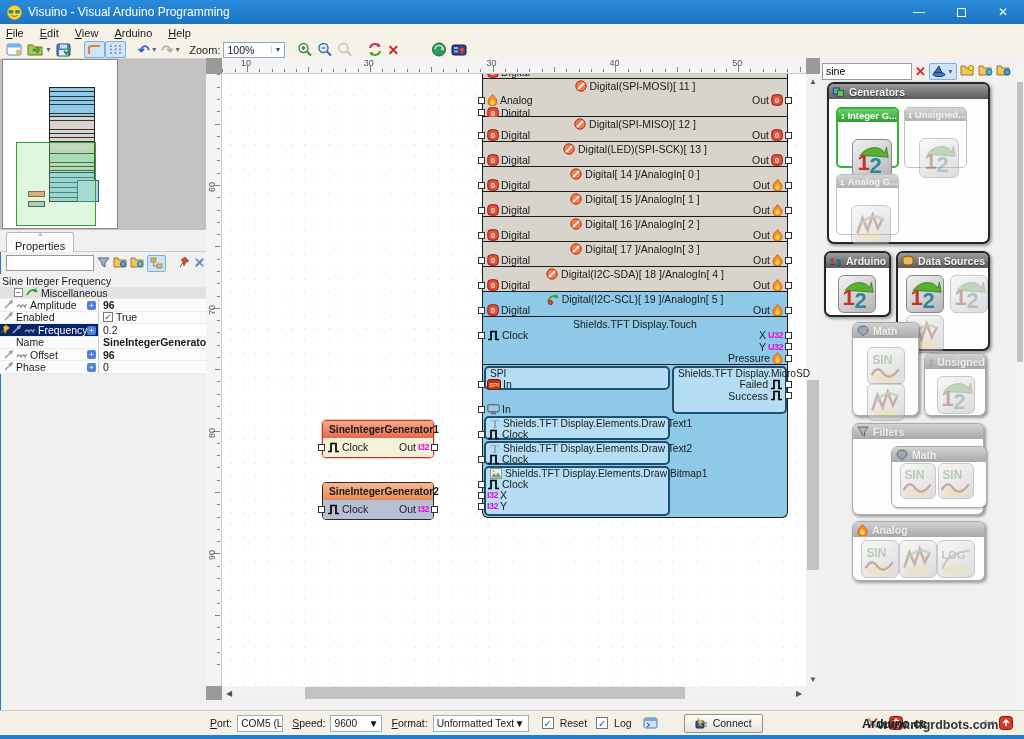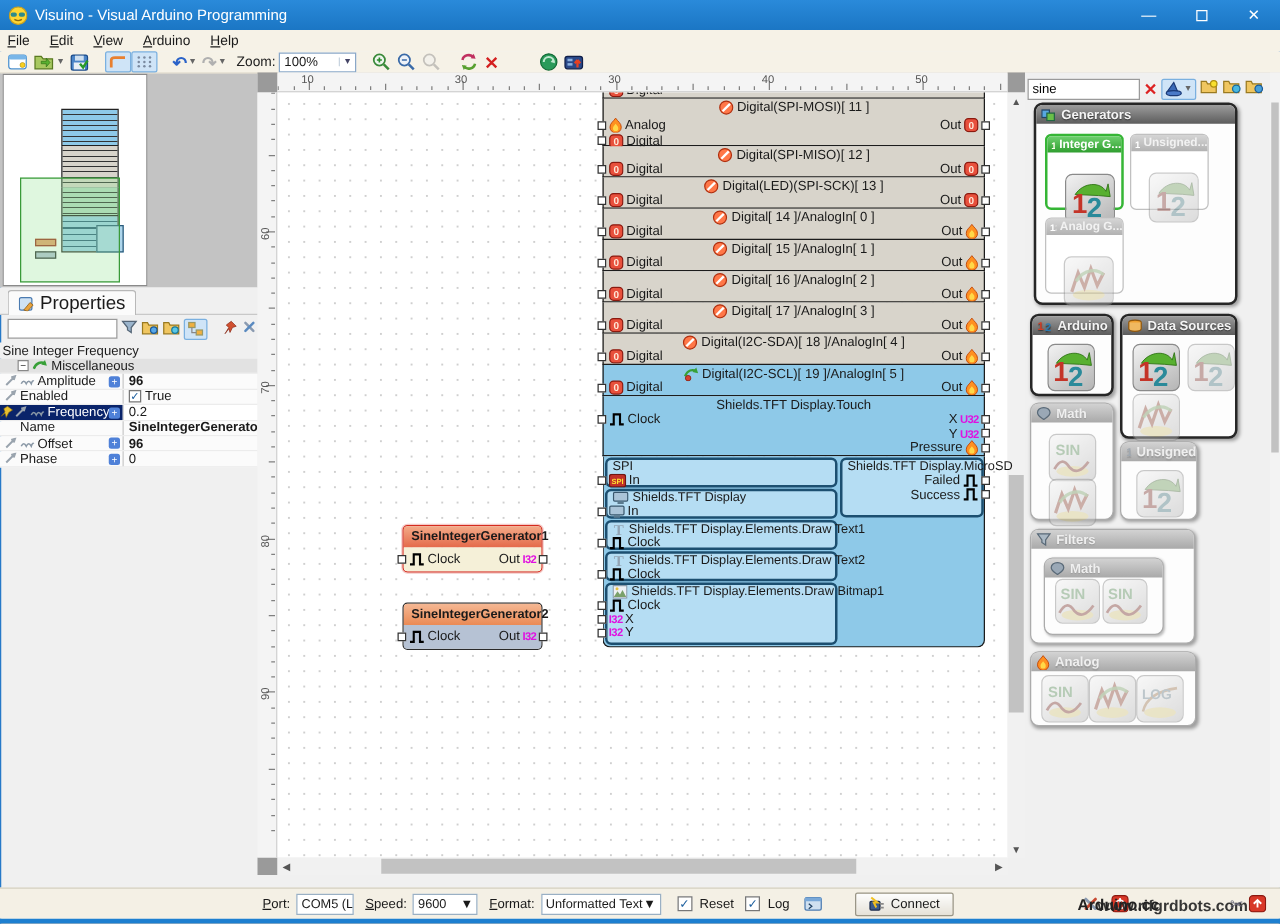--- a/index.html
+++ b/index.html
@@ -32,21 +32,21 @@
   .combo { background:#fff; border:1px solid #8aa8c8; height:16px; display:flex; align-items:center;
     font-size:10.5px; padding:0 3px; position:relative; }
   .combo .cbcaret { margin-left:auto; border-left:1px solid #c8d4e0; padding-left:3px; font-size:7px; color:#446; }
   
   .mini-surround { position:absolute; left:0; top:59px; width:206px; height:171px; background:#c3c3c3; }
   .minimap { position:absolute; left:2px; top:59px; width:116px; height:170px; background:#fff; border:1px solid #8a8a8a; }
   .props-tabbar { position:absolute; left:0; top:230px; width:206px; height:22px; background:#f0f0f0;
     border-bottom:1px solid #c8c8c8; }
   .props-tab { position:absolute; left:6px; top:2px; height:20px; background:#fbfbfb;
     border:1px solid #b8b8b8; border-bottom:none; border-radius:3px 3px 0 0; display:flex; align-items:center;
-    padding:0 8px; gap:4px; font-size:15px; }
+    padding:0 8px; gap:4px; font-size:11px;flex-direction:column; }
   .props-toolbar { position:absolute; left:0; top:252px; width:206px; height:22px; display:flex; align-items:center; padding-left:6px; gap:3px; }
   .pinput { width:88px; height:16px; border:1px solid #9a9a9a; background:#fff; font-size:10px; padding:0 3px;
     font-family:"Liberation Sans",sans-serif; }
   #propgrid { position:absolute; left:0; top:274px; width:206px; }
   .prow { position:relative; width:206px; height:12.4px; display:flex; align-items:center; font-size:10.5px;
     border-bottom:1px solid #ececec; background:#fbfbfb; }
   .prow .namecell { width:98px; height:100%; display:flex; align-items:center; overflow:hidden; position:relative; }
   .prow .valcell { flex:1; height:100%; display:flex; align-items:center; border-left:1px solid #c9c9c9; padding-left:4px; overflow:hidden; }
   .plus9 { width:9px; height:9px; background:#4f81d8; color:#fff; font-size:8px; line-height:9px; text-align:center;
     border-radius:2px; position:absolute; right:2px; top:1.5px; }
@@ -81,21 +81,21 @@
   .comp .hdr { height:17px; border-radius:3px 3px 0 0; display:flex; align-items:center; gap:3px; padding-left:3px;
     font-size:10.2px; font-weight:bold; white-space:nowrap; }
   .comp .bdy { height:19px; border-radius:0 0 3px 3px; position:relative; }
   
   .rightpanel { position:absolute; left:820px; top:58px; width:204px; height:652px; background:#f0f0f0; }
   .rp-toolbar { position:absolute; left:822px; top:61px; width:200px; height:20px; display:flex; align-items:center; gap:3px; }
   .sinput { width:90px; height:17px; border:1px solid #9a9a9a; background:#fff; font-size:10.5px; padding:0 3px;
     font-family:"Liberation Sans",sans-serif; }
   .cat { position:absolute; background:#fdfdfd; border-radius:7px; box-shadow:1.5px 1.5px 3px rgba(0,0,0,.35); }
   .cat.active { border:2px solid #262626; }
-  .cat.dim { border:1px solid #ababab; }
+  .cat.dim { border:1px solid #ababab;margin-left:28px; }
   .cathdr { height:15px; border-radius:5px 5px 0 0; display:flex; align-items:center; gap:4px; padding-left:4px;
     font-size:10.5px; font-weight:bold; overflow:hidden; white-space:nowrap; }
   .cathdr.active { background:linear-gradient(#9c9c9c,#5c5c5c); color:#f4f4f4; text-shadow:0 1px 1px #333; }
   .cathdr.dim { background:linear-gradient(#d2d2d2,#a9a9a9); color:#efefef; text-shadow:0 1px 1px #999; }
   .palitem { position:absolute; background:#fff; border-radius:5px; }
   .palitem.sel { border:2px solid #35b535; }
   .palitem.dim { border:1px solid #c0c0c0; }
   .pallabel { height:13px; border-radius:3px 3px 0 0; display:flex; align-items:center; gap:3px; padding-left:3px;
     font-size:9.5px; font-weight:bold; white-space:nowrap; overflow:hidden; }
   .pallabel.sel { background:linear-gradient(#6ed06e,#2f9e2f); color:#fff; }
@@ -1139,29 +1139,20 @@
     <div class="pinline" style="left: 478px; top: 378px; width: 180px;">
       <span class="pinsq"></span>
       <span style="display:flex">
         <svg width="14" height="11">
           <rect x="0.5" y="0.5" width="13" height="10" rx="2" fill="#c03028" stroke="#701610"></rect>
           <text x="7" y="8" fill="#ffe030" font-size="6" text-anchor="middle" font-weight="bold">SPI</text>
         </svg>
       </span>
       <span>In</span>
     </div>
-    <div class="subblk" style="left: 484px; top: 391px; width: 186px; height: 24px;">
-      <div class="subtitle">
-        <svg width="13" height="11">
-          <rect x="0.8" y="0.8" width="11.4" height="7" rx="1" fill="#aac4d8" stroke="#3a586e"></rect>
-          <rect x="4" y="8.2" width="5" height="2" fill="#5a7a8e"></rect>
-        </svg>
-        <span>Shields.TFT Display</span>
-      </div>
-    </div>
     <div class="pinline" style="left: 478px; top: 403px; width: 180px;">
       <span class="pinsq"></span>
       <span style="display:flex">
         <svg width="13" height="11">
           <rect x="0.8" y="0.8" width="11.4" height="7" rx="1" fill="#aac4d8" stroke="#3a586e"></rect>
           <rect x="4" y="8.2" width="5" height="2" fill="#5a7a8e"></rect>
         </svg>
       </span>
       <span>In</span>
     </div>

